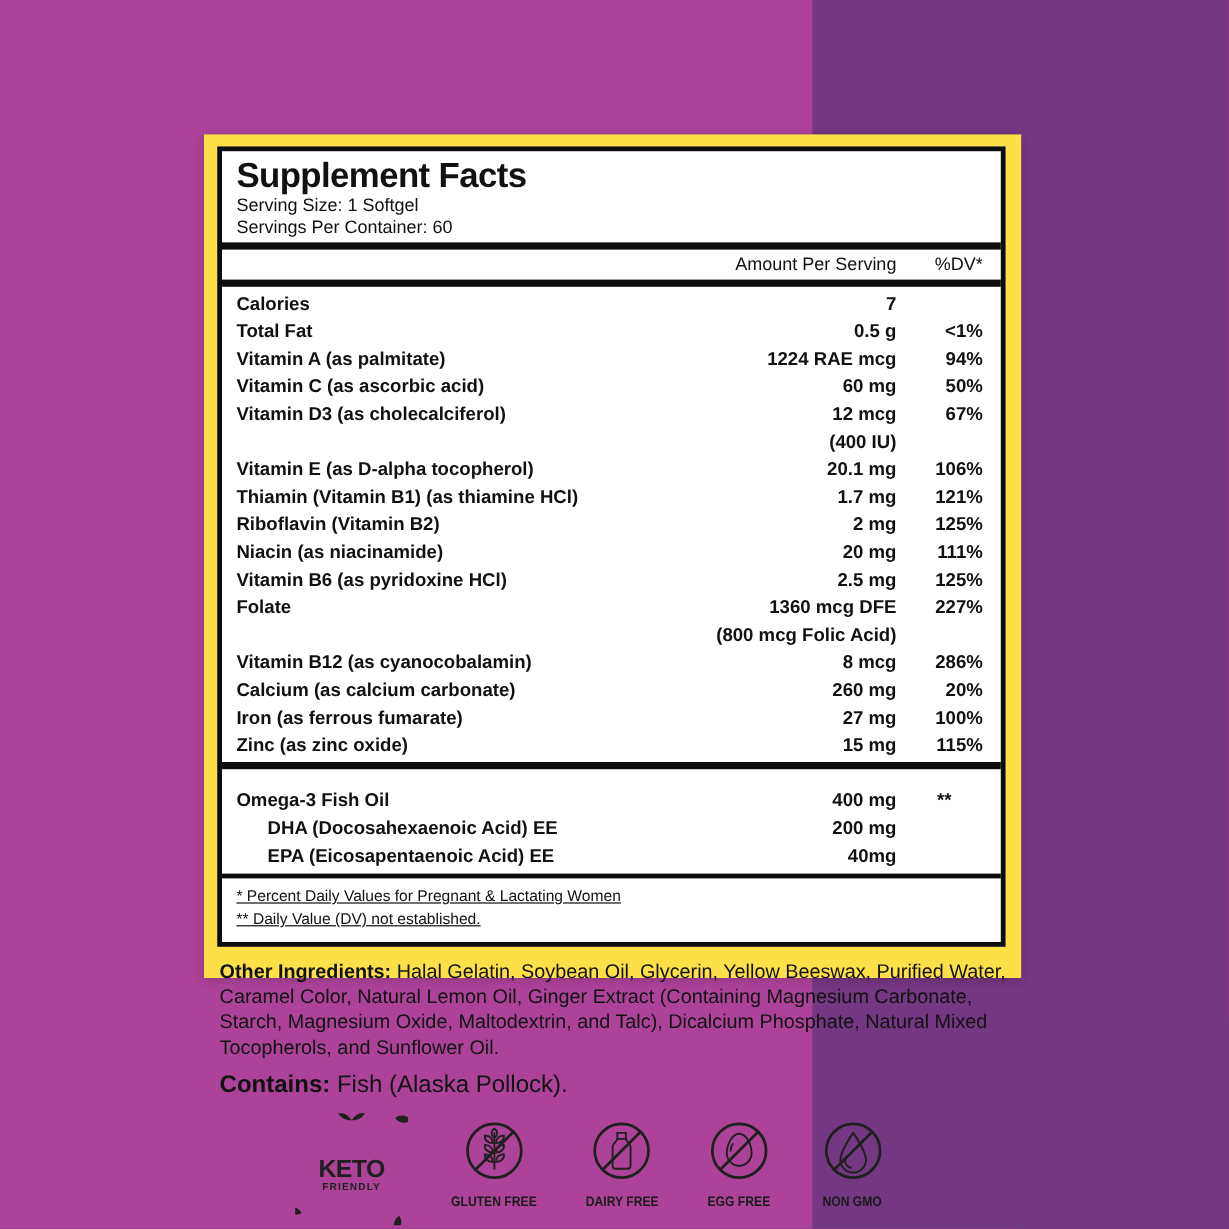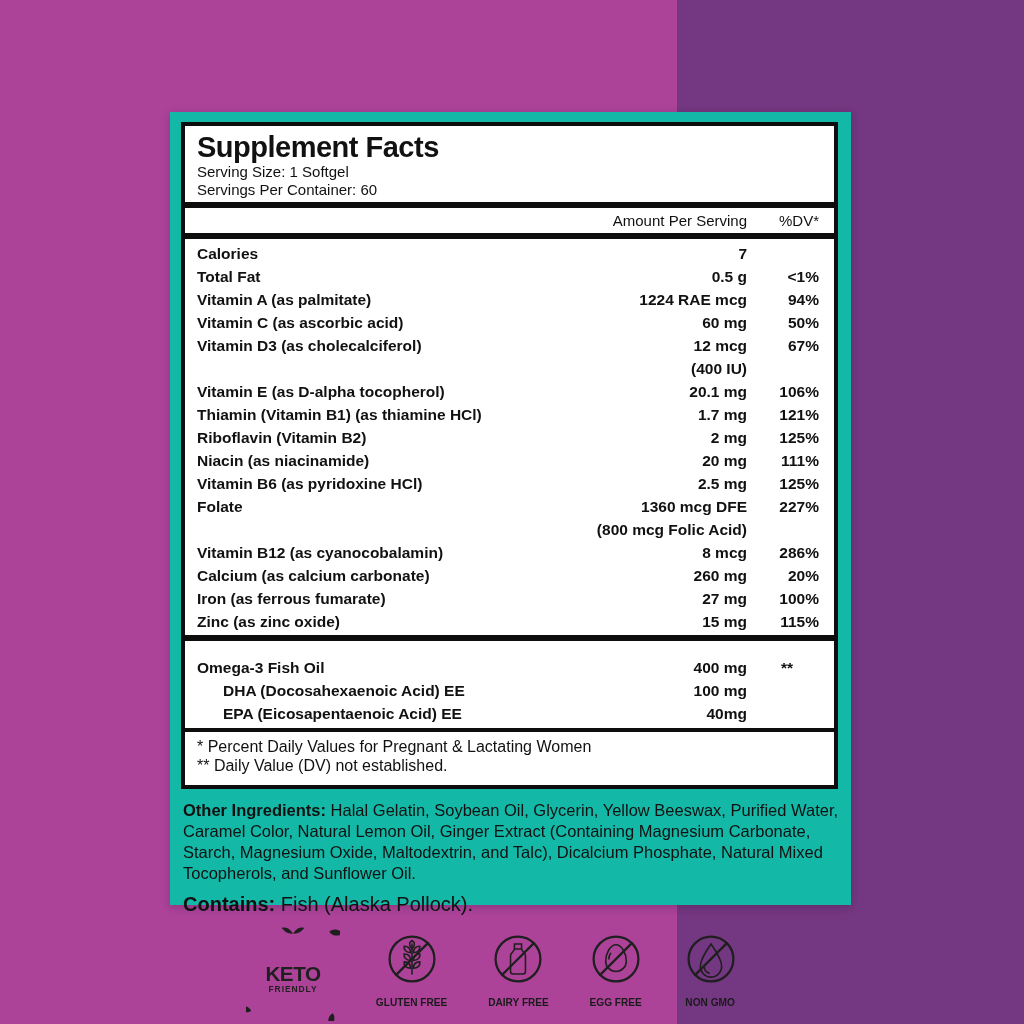--- a/index.html
+++ b/index.html
@@ -8,22 +8,22 @@
     position:relative;
     background:#743781;
     font-family:"Liberation Sans", sans-serif;
     color:#111;
   }
   .bg-left {
     position:absolute; left:0; top:0; width:677px; height:1024px;
     background:#ac4399;
   }
   .card {
-    position:absolute; left:170px; top:112px; width:681px; height:793px;
-    background:#14b8a6;
+    position:absolute; left:170px; top:112px; width:681px; height:703px;
+    background:#fde047;
     box-shadow:0 2px 8px rgba(40,10,40,.25);
   }
   .facts-box {
     margin:10px 13px 0 11px;
     border:4px solid #0d0d0d;
     background:#fff;
     padding:5px 15px 7px 12px;
   }
   .sf-title {
     font-size:29px; font-weight:bold; letter-spacing:-0.5px;
@@ -36,21 +36,21 @@
   .hdr-row { display:flex; align-items:center; height:25px; font-size:15px; }
   .t-row { display:flex; font-size:15.5px; line-height:23px; }
   .c-name { flex:1; white-space:nowrap; }
   .c-name.ind { padding-left:26px; }
   .c-amt { width:185px; text-align:right; white-space:nowrap; }
   .c-dv { width:72px; text-align:right; white-space:nowrap; }
   .c-dv.pad { padding-right:26px; }
   .hdr-row .c-amt { font-size:15px; }
   .rows-main, .rows-omega { padding:3px 0 2px 0;font-weight:bold; }
   .rows-omega { padding-top:4px; padding-bottom:3px;margin-top:11px; }
-  .footnotes { padding:5px 0 3px 0; font-size:16px; line-height:19px; }
+  .footnotes { padding:5px 0 3px 0; font-size:13px; line-height:19px;text-decoration:underline; }
   .other-para {
     margin:11px 10px 0 13px;
     font-size:16.5px; line-height:21px;
   }
   .contains-para {
     margin:10px 10px 0 13px;
     font-size:20px; line-height:21px;
   }
   .badges-row {
     margin-top:12px;
@@ -181,21 +181,21 @@
     <div class="bar"></div>
 
     <div class="rows-omega">
         <div class="t-row">
           <span class="c-name">Omega-3 Fish Oil</span>
           <span class="c-amt">400 mg</span>
           <span class="c-dv pad">**</span>
         </div>
         <div class="t-row">
           <span class="c-name ind">DHA (Docosahexaenoic Acid) EE</span>
-          <span class="c-amt">100 mg</span>
+          <span class="c-amt">200 mg</span>
           <span class="c-dv"></span>
         </div>
         <div class="t-row">
           <span class="c-name ind">EPA (Eicosapentaenoic Acid) EE</span>
           <span class="c-amt">40mg</span>
           <span class="c-dv"></span>
         </div>
       </div>
 
     <div class="bar mid"></div>

